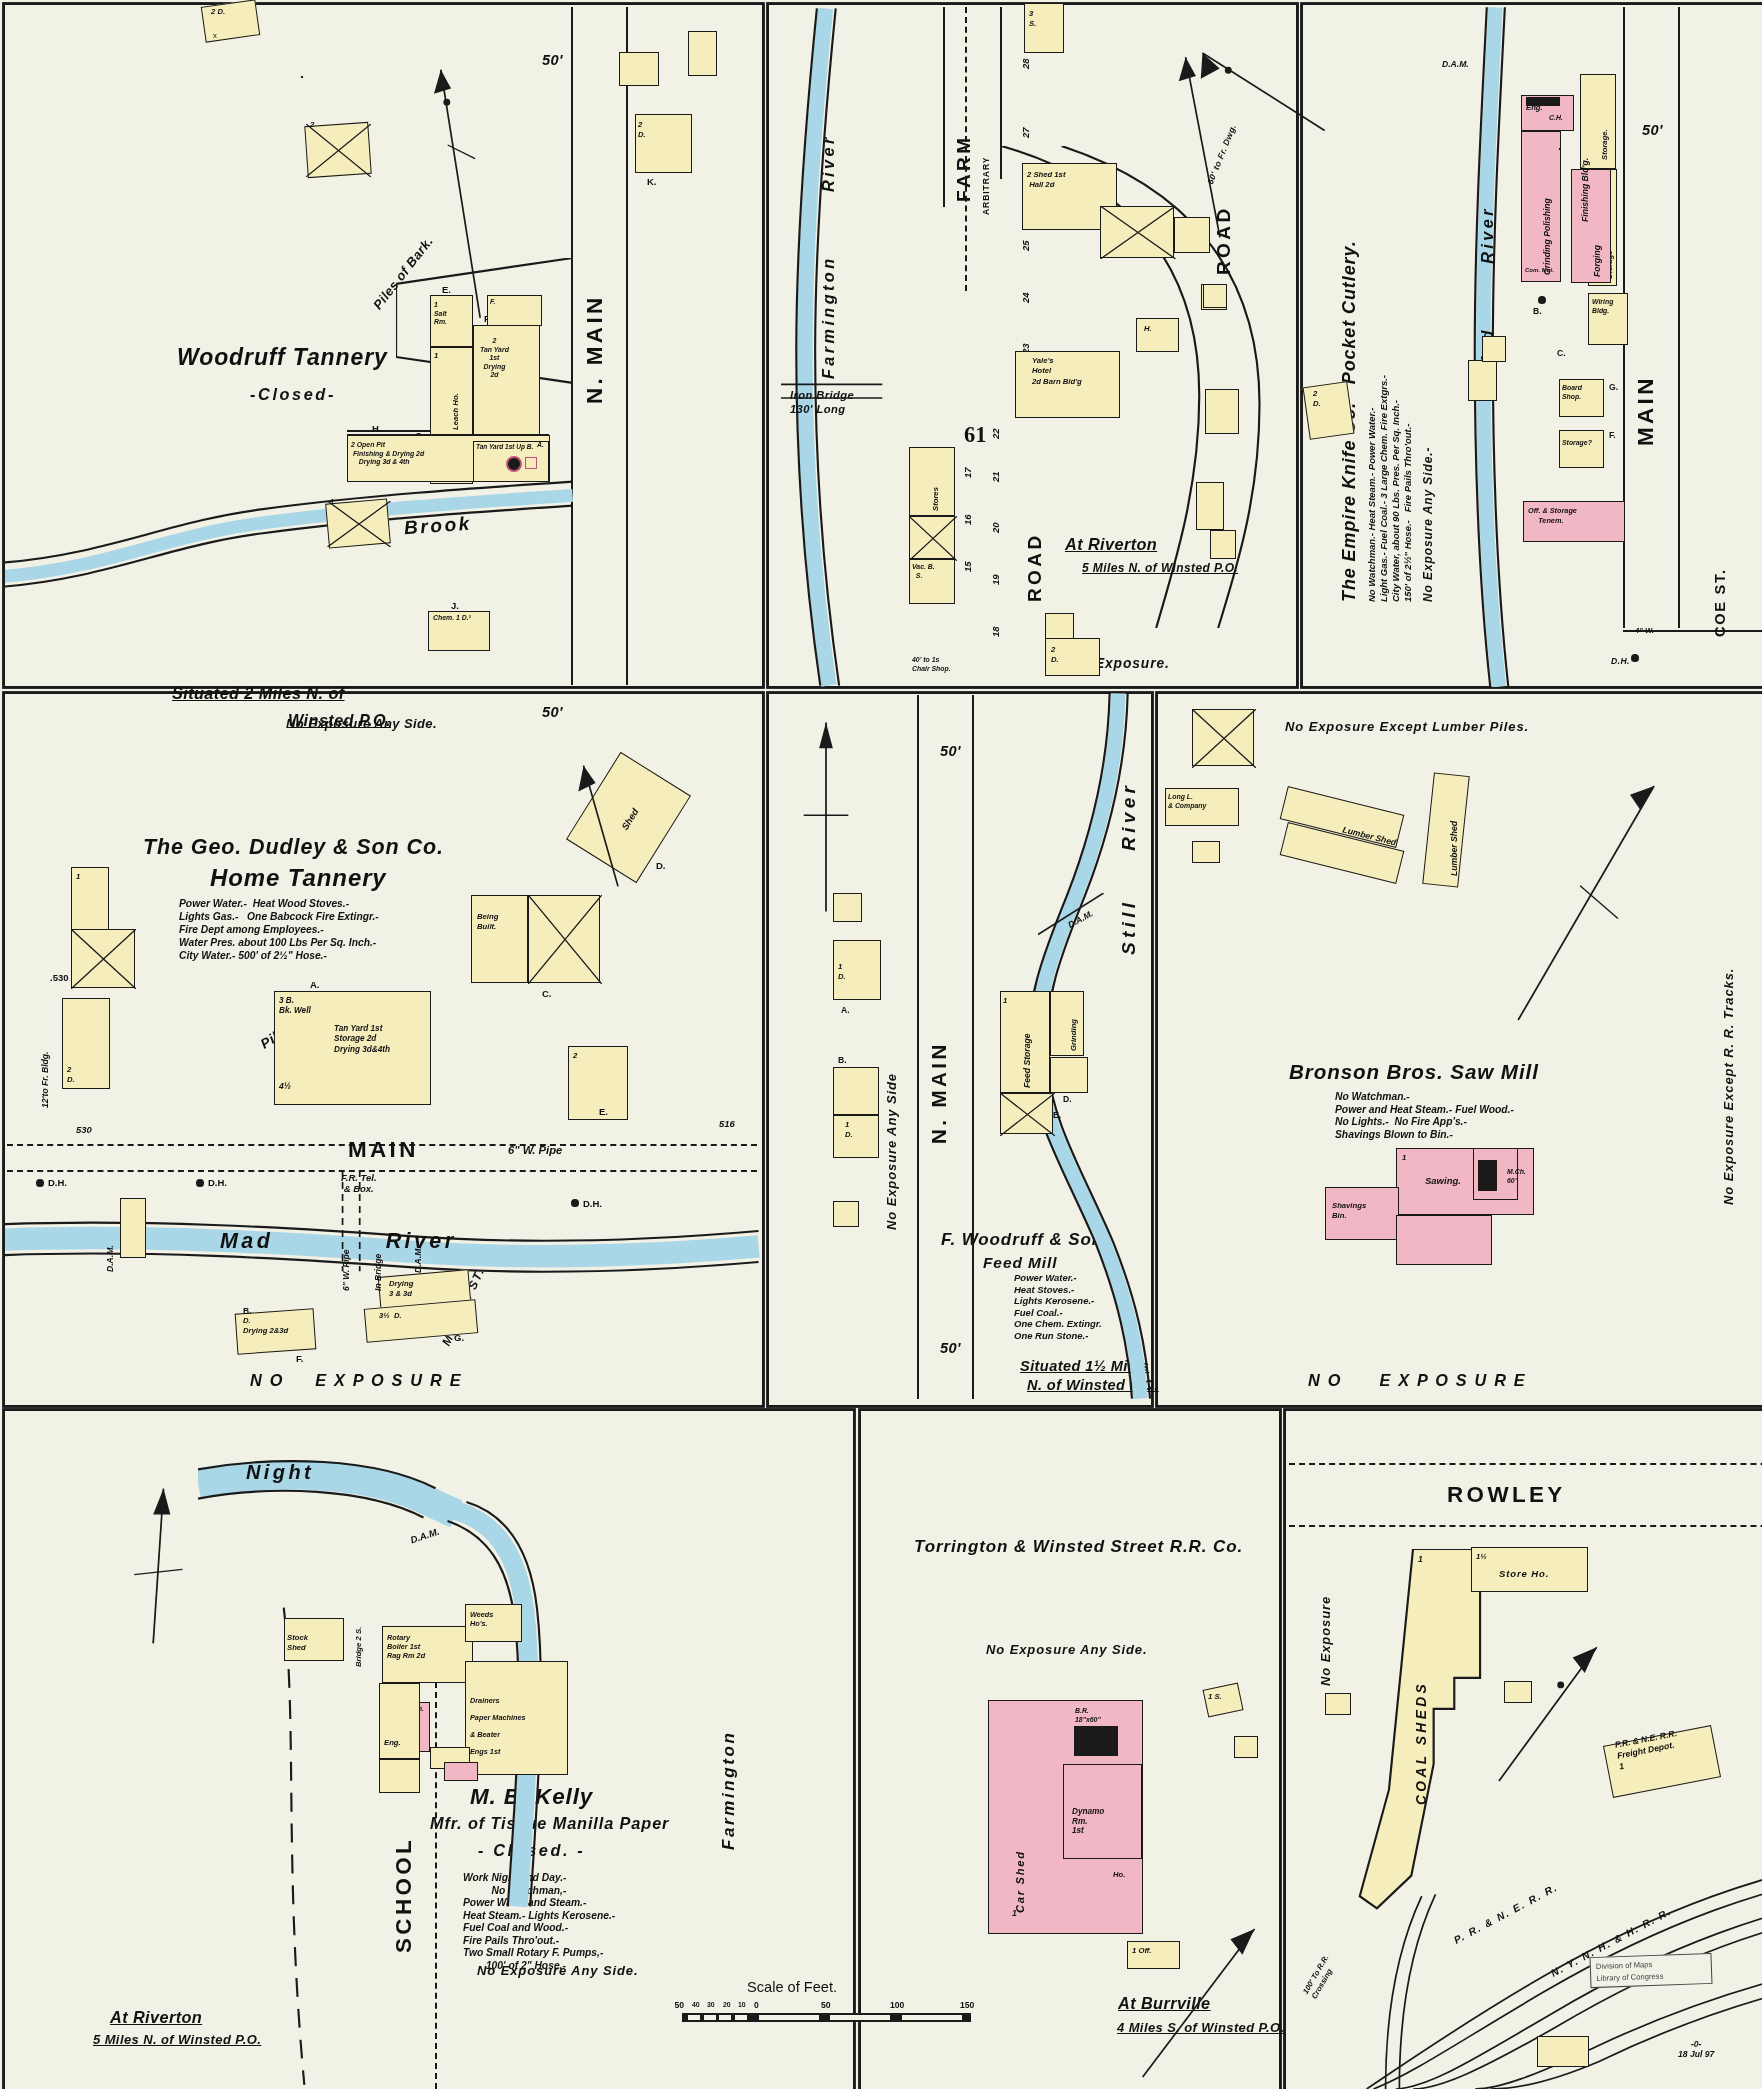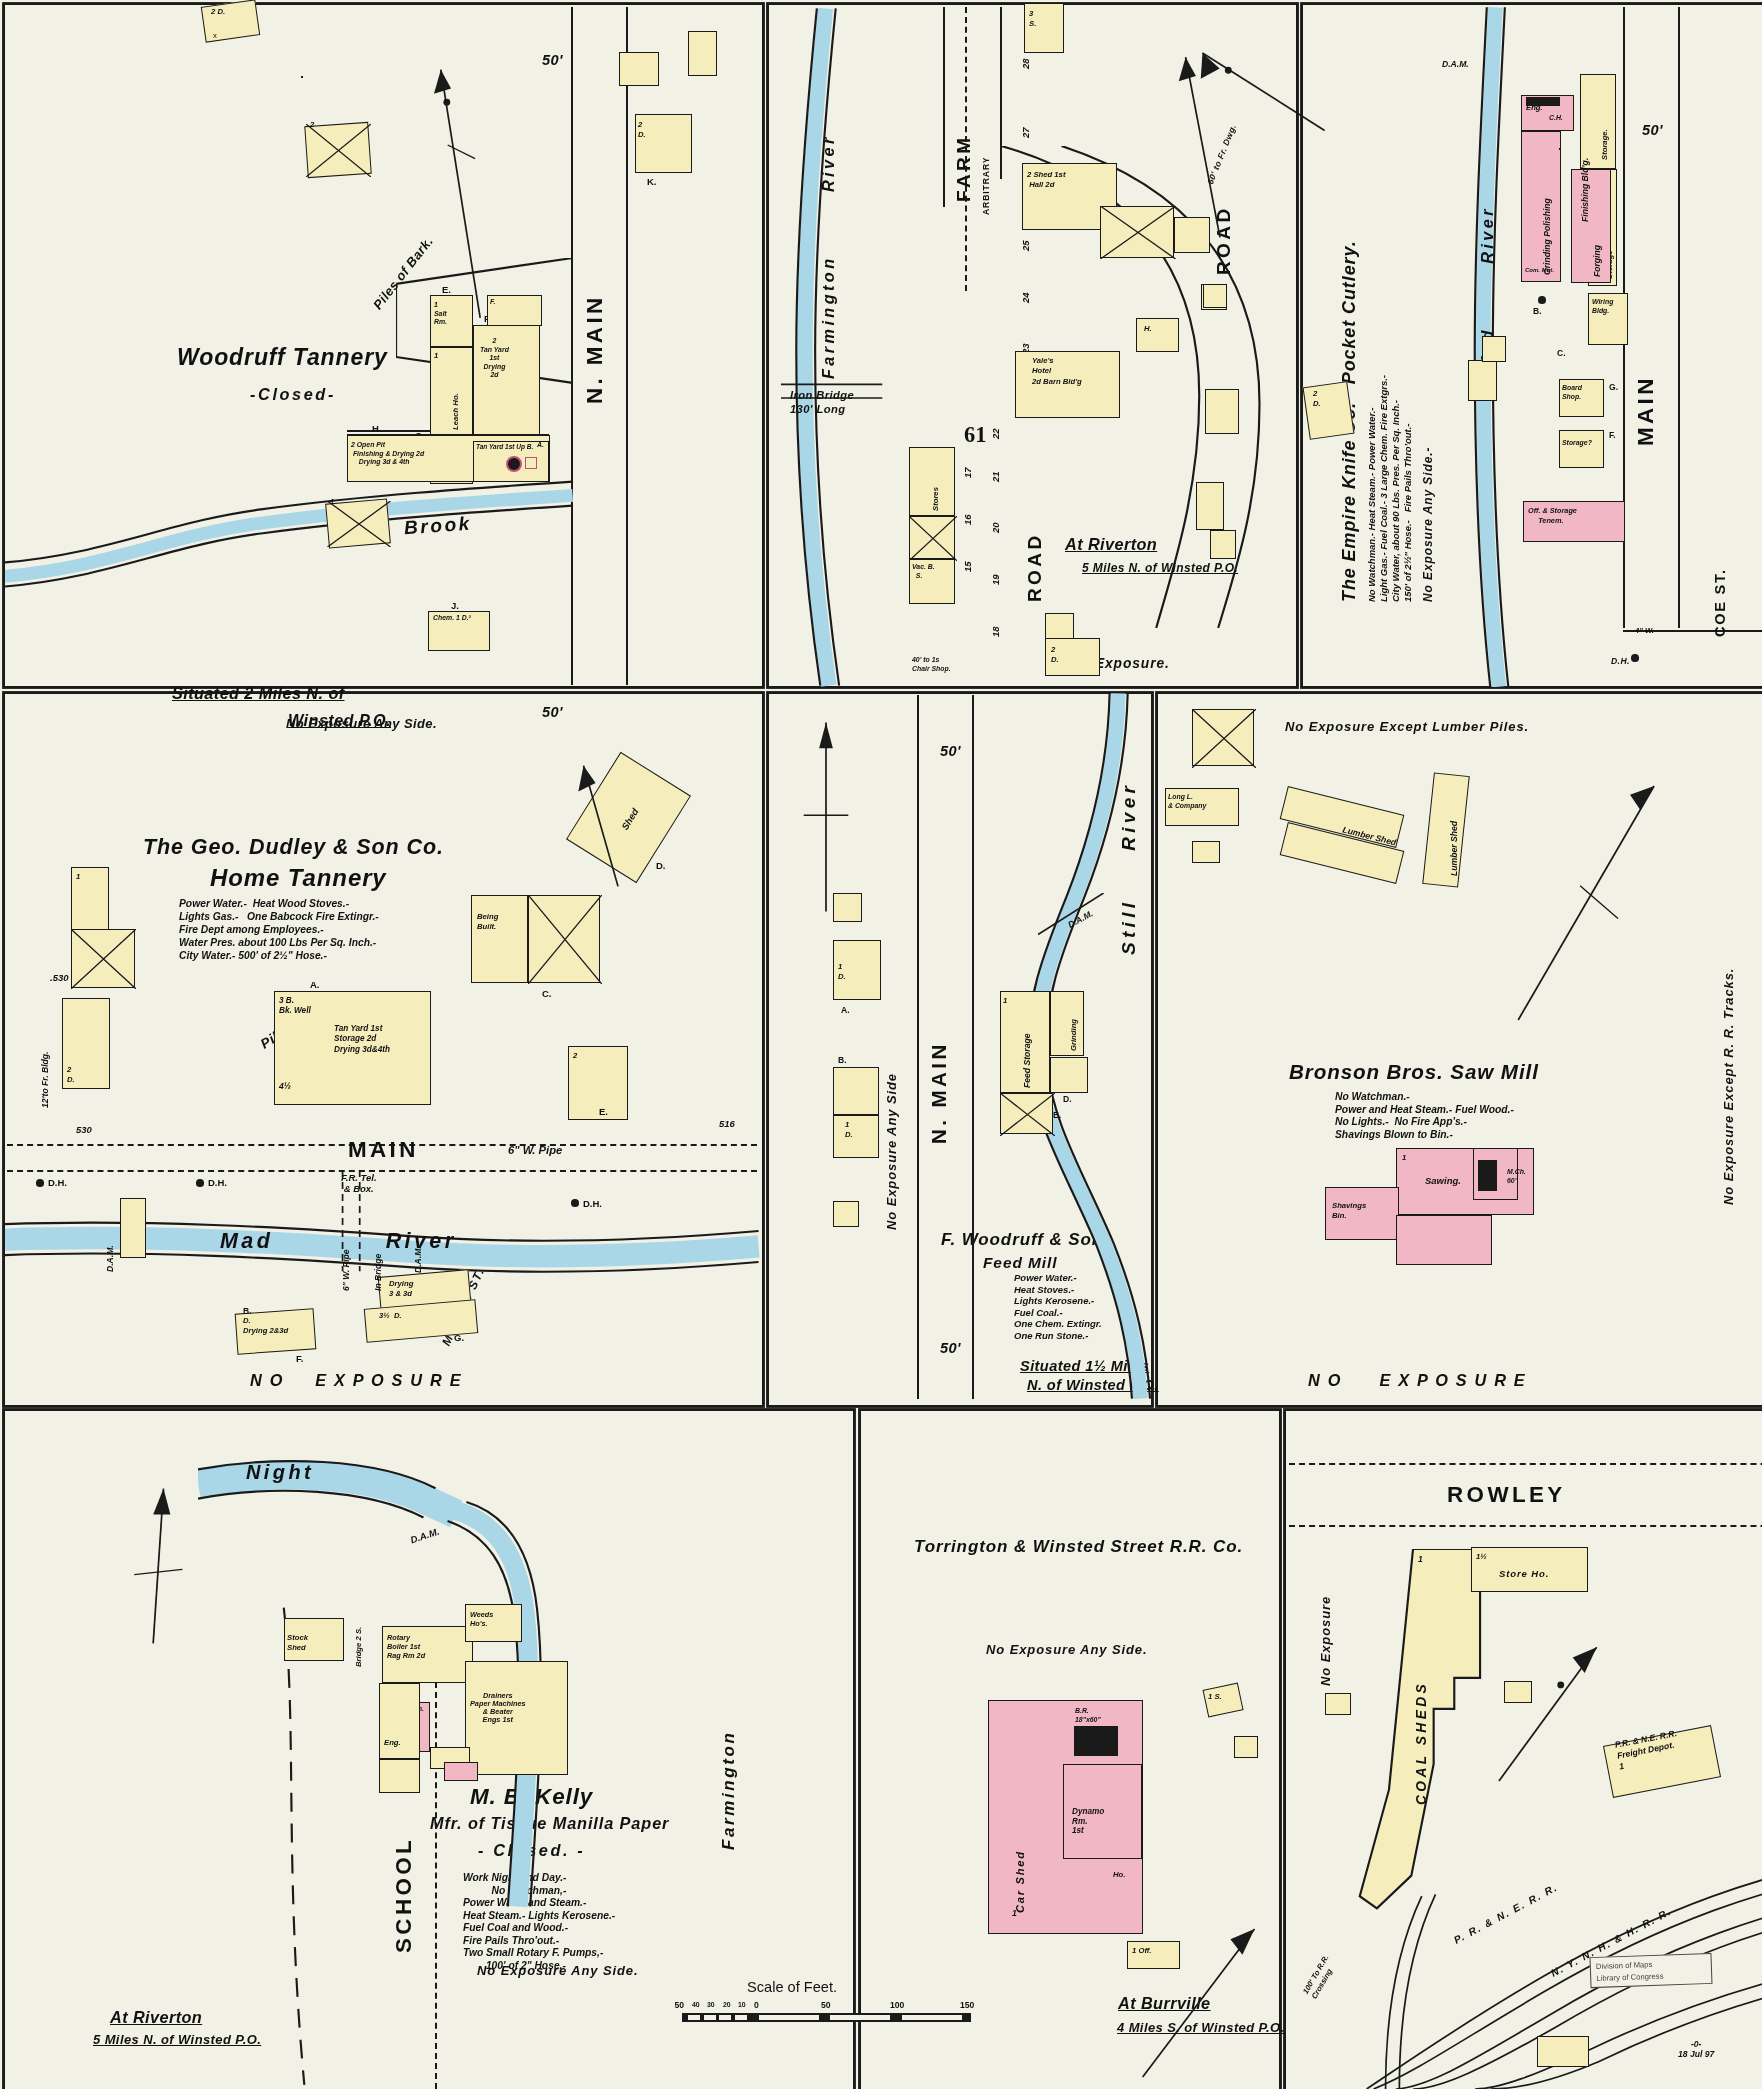--- a/index.html
+++ b/index.html
@@ -379,21 +379,21 @@
     <path d="M0 58 C 160 52, 330 62, 470 72 C 610 82, 760 76, 876 66" fill="none" stroke="#1a1a1a" stroke-width="2.5"></path>
   </svg>
   <div class="txt hand" style="left:220px;top:1229px;font-size:21.5px;letter-spacing:3.4px;">Mad            River</div>
   <div class="txt micro rot90" style="left:105px;top:1272px;font-size:8.6px;font-weight:bold;font-style:italic;">D.A.M.</div>
   <div class="txt micro rot90" style="left:413px;top:1273px;font-size:8.6px;font-weight:bold;font-style:italic;">D.A.M.</div>
 
   <div class="txt hand" style="left:250px;top:1371px;font-size:16.3px;letter-spacing:1.7px;">N O     E X P O S U R E</div>
   <div class="txt hand rot90" style="left:258px;top:1039px;font-size:13.8px;transform-origin:0 0;transform:rotate(-32deg);">Piles of Bark</div>
   <div class="txt hand rot90" style="left:439px;top:1342px;font-size:12px;transform-origin:0 0;transform:rotate(-65deg);font-weight:bold;letter-spacing:1.7px;">MERVIN ST.</div>
 
-  <div class="txt micro" style="left:50px;top:972px;font-size:9.5px;font-weight:bold;font-style:italic;">.530</div>
+  <div class="txt micro" style="left:50px;top:972px;font-size:9.5px;font-weight:bold;">.530</div>
   <div class="txt micro" style="left:76px;top:1124px;font-size:9.5px;font-weight:bold;font-style:italic;">530</div>
   <div class="txt micro" style="left:719px;top:1118px;font-size:9.5px;font-weight:bold;font-style:italic;">516</div>
   <div class="txt micro rot90" style="left:40px;top:1108px;font-size:8.6px;font-weight:bold;font-style:italic;">12'to Fr. Bldg.</div>
 
   <div class="bldg" style="left:587px;top:766px;width:83px;height:103px;transform:rotate(32deg);"></div>
   <div class="txt micro rot90" style="left:619px;top:826px;font-size:9.5px;font-style:italic;font-weight:bold;transform-origin:0 0;transform:rotate(-58deg);">Shed</div>
   <div class="txt micro" style="left:656px;top:860px;font-size:9.5px;font-weight:bold;">D.</div>
 
   <div class="bldg" style="left:471px;top:895px;width:57px;height:88px;"></div>
   <div class="txt micro" style="left:477px;top:912px;font-size:7.7px;line-height:9.5px;font-style:italic;font-weight:bold;">Being
@@ -591,21 +591,21 @@
   <div class="txt micro rot90" style="left:354px;top:1667px;font-size:7.7px;font-style:italic;font-weight:bold;">Bridge 2 S.</div>
   <div class="bldg" style="left:382px;top:1626px;width:91px;height:57px;"></div>
   <div class="txt micro" style="left:387px;top:1633px;font-size:7.3px;line-height:9px;font-style:italic;font-weight:bold;">Rotary
 Boiler 1st
 Rag Rm 2d</div>
   <div class="bldg" style="left:465px;top:1604px;width:57px;height:38px;"></div>
   <div class="txt micro" style="left:470px;top:1611px;font-size:7.3px;line-height:8.6px;font-style:italic;font-weight:bold;">Weeds
 Ho's.</div>
   <div class="txt micro" style="left:477px;top:1746px;font-size:10px;font-style:italic;font-weight:bold;text-decoration:underline;">F. Pumps</div>
   <div class="bldg" style="left:465px;top:1661px;width:103px;height:114px;"></div>
-  <div class="txt micro" style="left:470px;top:1692px;font-size:7.3px;line-height:8px;font-style:italic;font-weight:bold;text-align:center;">Drainers
+  <div class="txt micro" style="left:470px;top:1692px;font-size:7.3px;line-height:17px;font-style:italic;font-weight:bold;">Drainers
 Paper Machines
 &amp; Beater
 Engs 1st</div>
   <div class="bldg pink" style="left:399px;top:1702px;width:31px;height:50px;"></div>
   <div class="txt micro" style="left:401px;top:1705px;font-size:6.5px;line-height:7.7px;font-style:italic;font-weight:bold;">Oil Rm.
 Boiler</div>
   <div class="bldg" style="left:379px;top:1683px;width:41px;height:76px;"></div>
   <div class="txt micro" style="left:384px;top:1738px;font-size:7.7px;font-style:italic;font-weight:bold;">Eng.</div>
   <div class="bldg" style="left:430px;top:1747px;width:40px;height:22.4px;"></div>
   <div class="bldg pink" style="left:444px;top:1762px;width:34px;height:19px;"></div>

